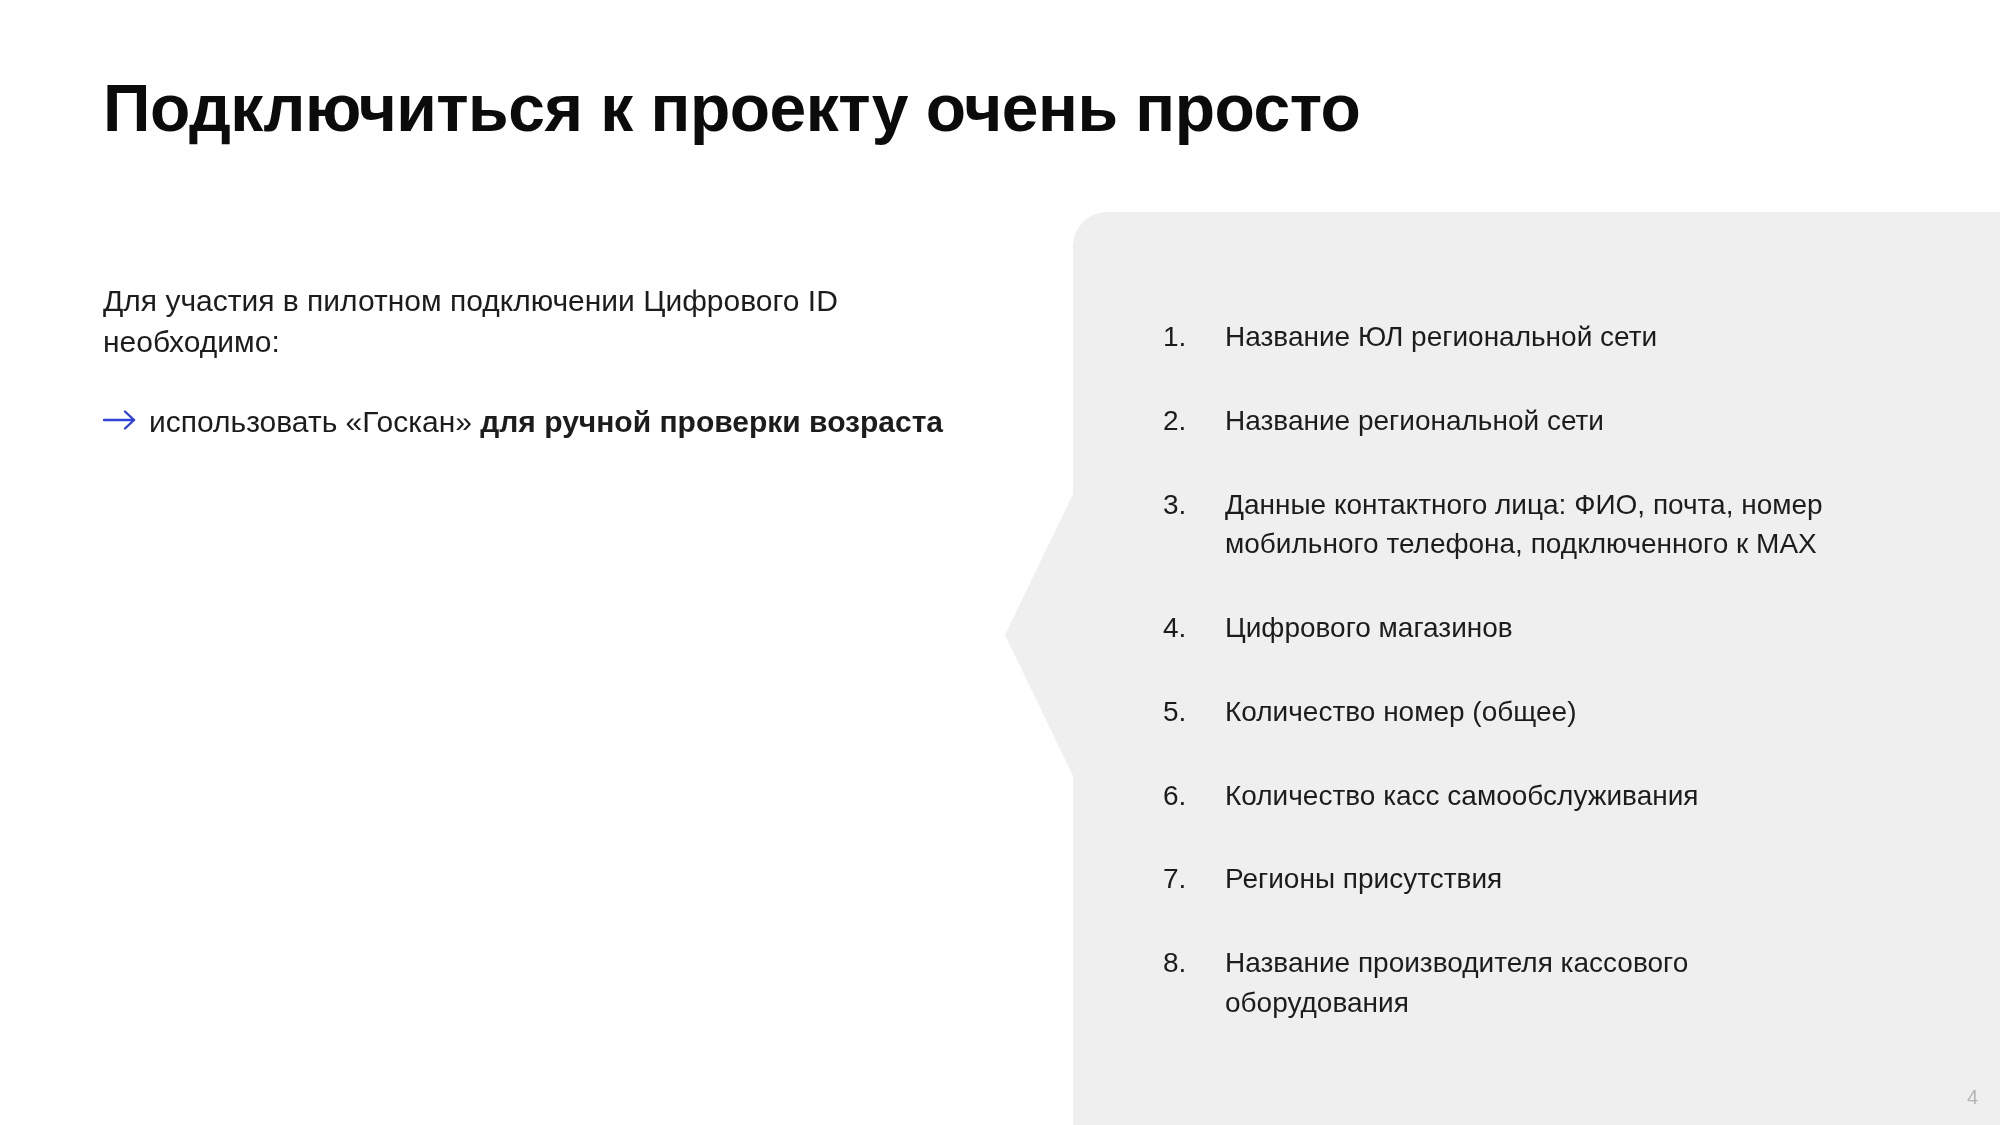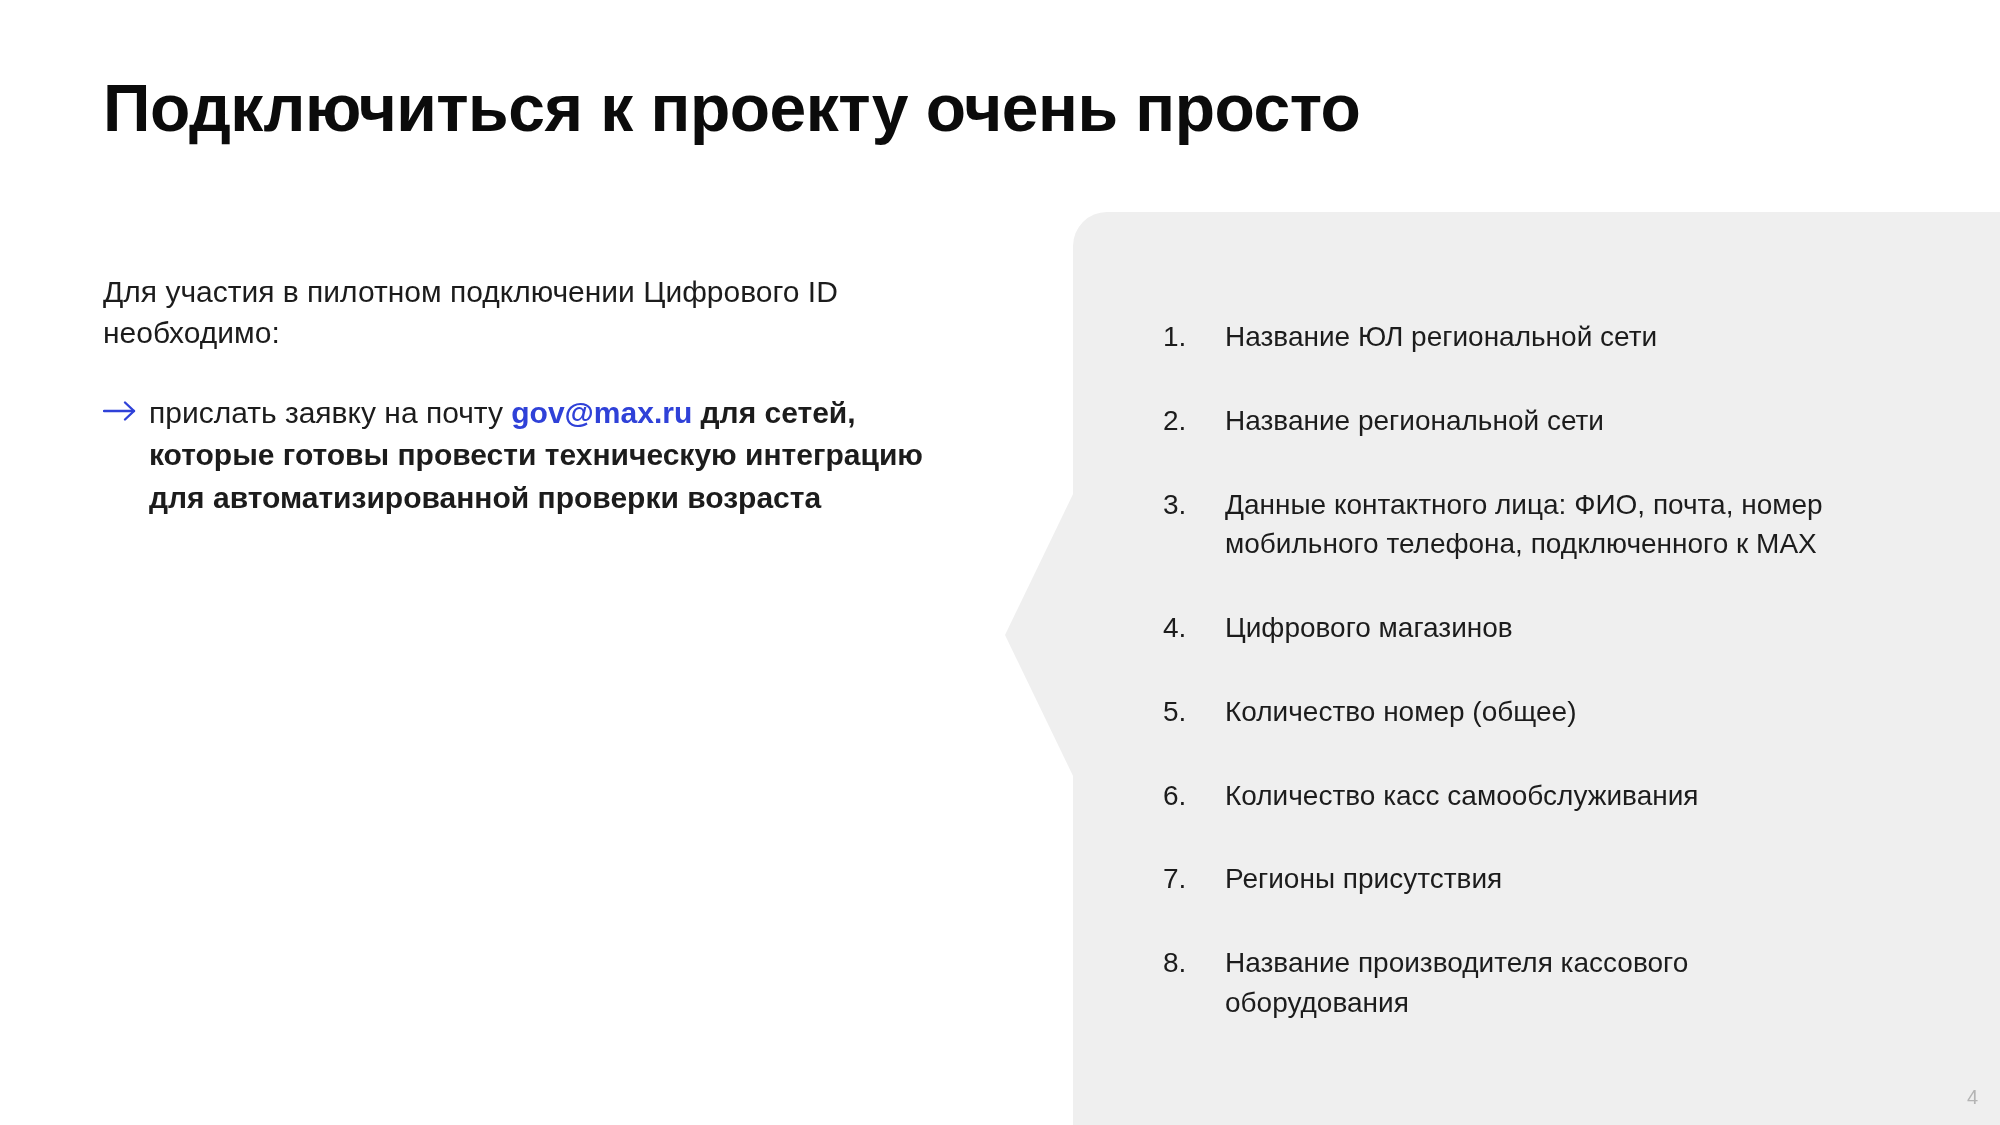--- a/index.html
+++ b/index.html
@@ -33,21 +33,21 @@
     font-weight: 700;
     letter-spacing: -0.5px;
     color: #0b0b0b;
     white-space: nowrap;
   }
 
   
   .left-col {
     position: absolute;
     left: 103px;
-    top: 271px;
+    top: 280px;
     width: 880px;
   }
 
   .intro {
     font-size: 30px;
     line-height: 1.38;
     color: #1c1c1c;
     font-weight: 400;
     margin-bottom: 38px;
     max-width: 890px;
@@ -161,30 +161,30 @@
 <body>
 
 <div class="slide">
 
   <div class="slide-title">Подключиться к проекту очень просто</div>
 
   <div class="left-col">
 
     <div class="intro">Для участия в пилотном подключении Цифрового ID необходимо:</div>
 
-
     <div class="arrow-item">
       <span class="arrow-icon">
         <svg width="34" height="22" viewBox="0 0 34 22" fill="none" xmlns="http://www.w3.org/2000/svg">
           <path d="M1 11H31" stroke="#2f41d8" stroke-width="2.4" stroke-linecap="round"></path>
           <path d="M22 2.5L31 11L22 19.5" stroke="#2f41d8" stroke-width="2.4" stroke-linecap="round" stroke-linejoin="round"></path>
         </svg>
       </span>
-      <span class="arrow-text"><span>прислать заявку на почту </span><a class="mail-link" href="#">gov@max.ru</a><b> для сетей, которые готовы провести техническую интеграцию для автоматизированной проверки возраста</b></span>
+      <span class="arrow-text"><span>использовать «Госкан» </span><b>для ручной проверки возраста</b></span>
     </div>
+
 
   </div>
 
   <div class="panel"></div>
 
   <div class="notch">
     <svg width="70" height="290" viewBox="0 0 70 290" xmlns="http://www.w3.org/2000/svg">
       <path d="M70 0 L70 290 L70 290 L0 145 L70 0 Z" fill="#efefef"></path>
     </svg>
   </div>

